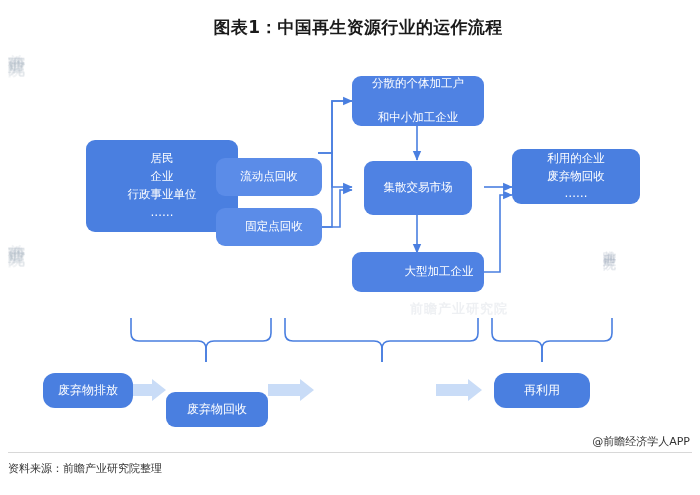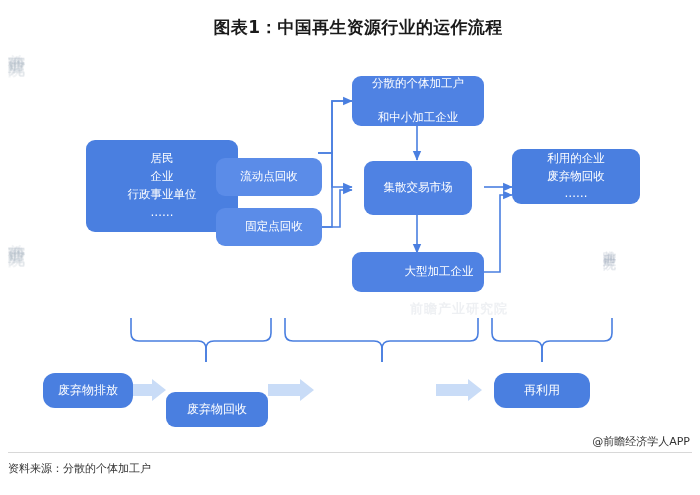--- a/index.html
+++ b/index.html
@@ -208,16 +208,16 @@
     <span>废弃物排放</span>
   </div>
   <div class="bottombox" style="left:166px; top:392px; width:102px; height:35px;">
     <span>废弃物回收</span>
   </div>
   <div class="bottombox" style="left:494px; top:373px; width:96px; height:35px;border-radius:12px;">
     <span>再利用</span>
   </div>
 
   <div class="rule"></div>
-  <div class="footer-left">资料来源：分散的个体加工户</div>
+  <div class="footer-left">资料来源：前瞻产业研究院整理</div>
   <div class="footer-right">@前瞻经济学人APP</div>
 
 </div>
 
 </body></html>

